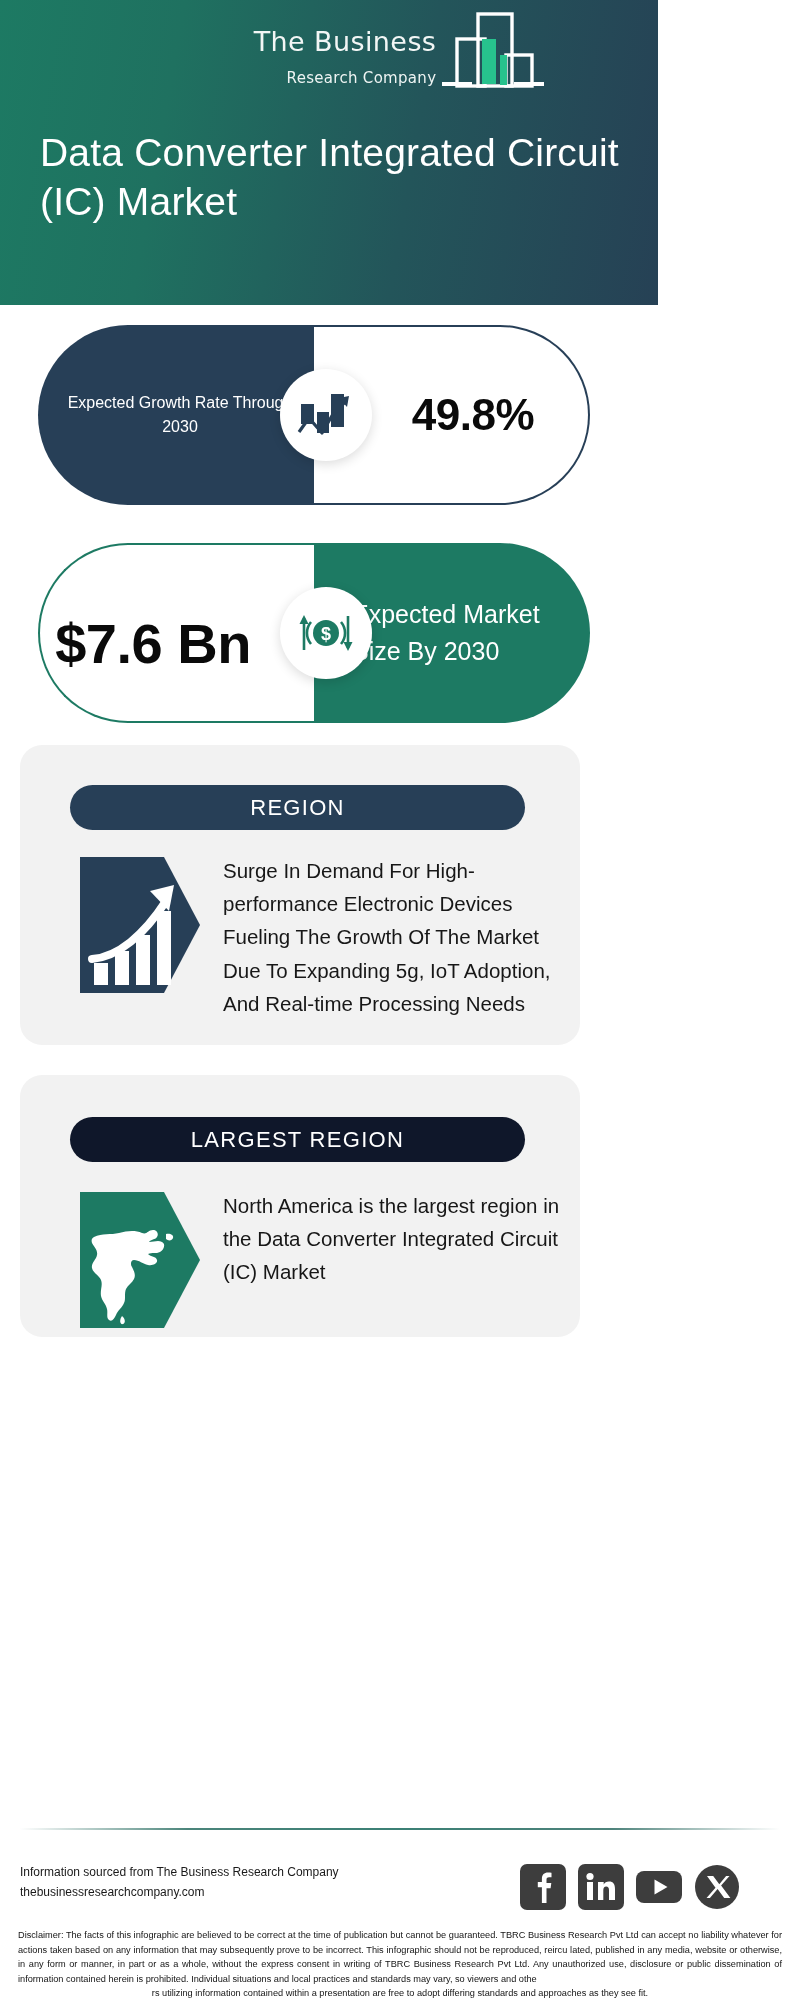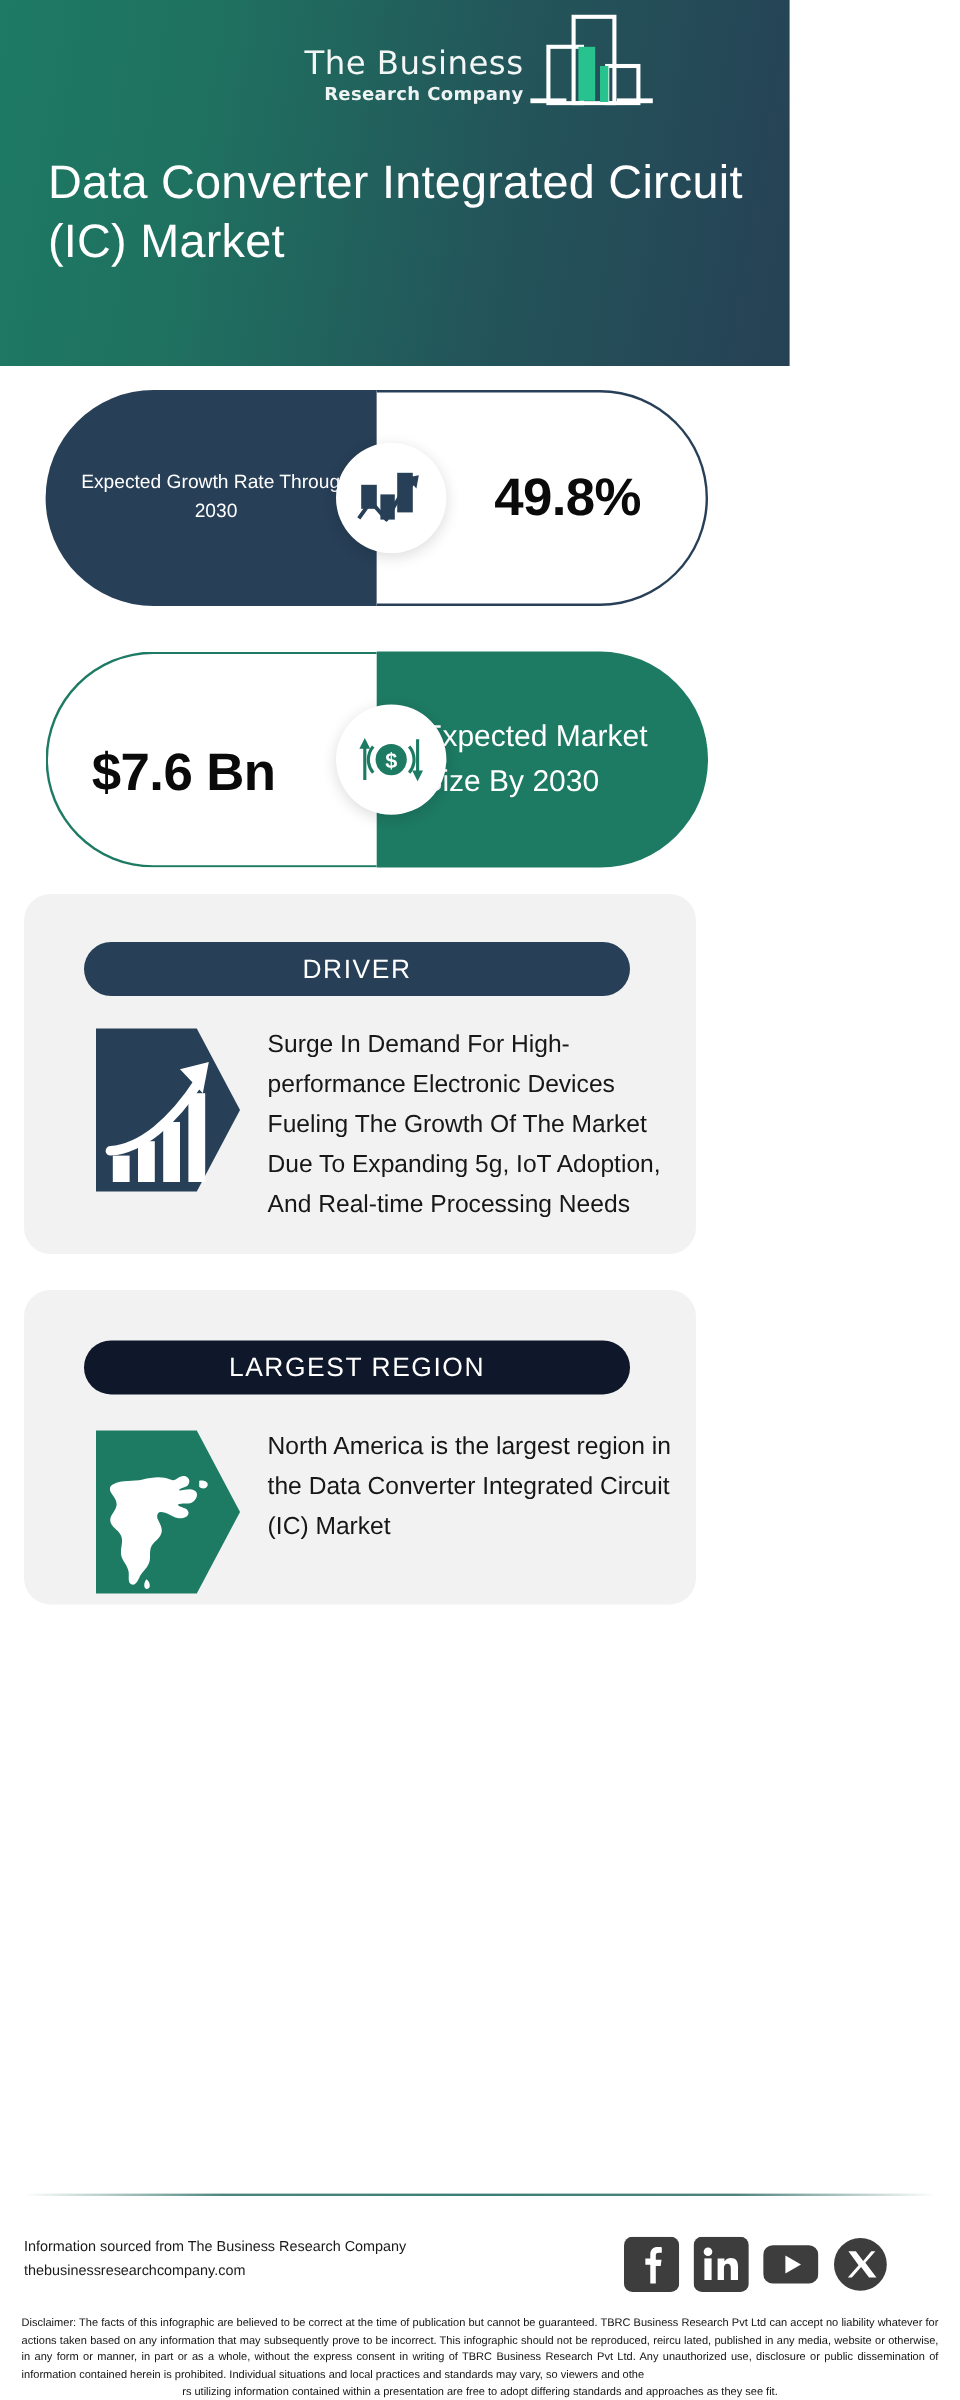--- a/index.html
+++ b/index.html
@@ -23,21 +23,21 @@
   }
   .logo-text{
     display:flex;flex-direction:column;align-items:flex-end;
     line-height:1;padding-bottom:4px;
   }
   .logo-line1{
     color:#f2f6f5;font-size:27px;letter-spacing:.4px;font-weight:400;
     font-family:"DejaVu Sans", sans-serif;
   }
   .logo-line2{
-    color:#eef4f3;font-size:15px;letter-spacing:.3px;margin-top:4px;font-weight:700;
+    color:#eef4f3;font-size:15px;letter-spacing:.3px;margin-top:16px;font-weight:400;
     font-family:"DejaVu Sans", sans-serif;
   }
   .logo-mark{margin-left:4px;margin-bottom:2px;}
 
   .title{
     position:absolute;left:40px;top:128px;width:600px;
     color:#ffffff;font-size:39px;line-height:1.26;font-weight:400;
     letter-spacing:.2px;
   }
 
@@ -70,21 +70,21 @@
   }
 
   
   .s2-left{
     left:0;background:#fff;
     border:2px solid #1d7a63;border-right:none;
     border-radius:90px 0 0 90px;
     display:flex;align-items:center;justify-content:center;
   }
   .s2-left .val{
-    color:#0a0a0a;font-size:44px;font-weight:700;line-height:1.22;
+    color:#0a0a0a;font-size:56px;font-weight:700;line-height:1.22;
     text-align:center;padding-right:48px;letter-spacing:-.5px;margin-top:22px;
   }
   .s2-right{
     left:276px;background:#1d7a63;
     border-radius:0 90px 90px 0;
     display:flex;align-items:center;justify-content:center;
   }
   .s2-right .lbl{
     color:#fff;font-size:25px;line-height:1.48;text-align:left;
     padding-left:38px;padding-right:16px;
@@ -217,21 +217,21 @@
         <path d="M8 46 L8 14" stroke="#1d7a63" stroke-width="2.6" fill="none"></path>
         <path d="M3.5 20 L8 11 L12.5 20 Z" fill="#1d7a63"></path>
         <path d="M52 12 L52 44" stroke="#1d7a63" stroke-width="2.6" fill="none"></path>
         <path d="M47.5 38 L52 47 L56.5 38 Z" fill="#1d7a63"></path>
       </svg>
     </div>
   </div>
 
   <div class="panel panel-driver">
     <div class="pill pill-driver">
-      <span>DRIVER</span>
+      <span>REGION</span>
     </div>
     <div class="panel-body body-driver">
       <div class="hexicon">
         <svg width="125" height="140" viewBox="0 0 125 140">
           <path d="M2 2 H86 L122 70 L86 138 H2 Z" fill="#273f57"></path>
           <rect x="16" y="108" width="14" height="22" fill="#ffffff"></rect>
           <rect x="37" y="96" width="14" height="34" fill="#ffffff"></rect>
           <rect x="58" y="80" width="14" height="50" fill="#ffffff"></rect>
           <rect x="79" y="56" width="14" height="74" fill="#ffffff"></rect>
           <path d="M14 104 C40 102 66 80 88 46" stroke="#ffffff" stroke-width="8" fill="none" stroke-linecap="round"></path>

